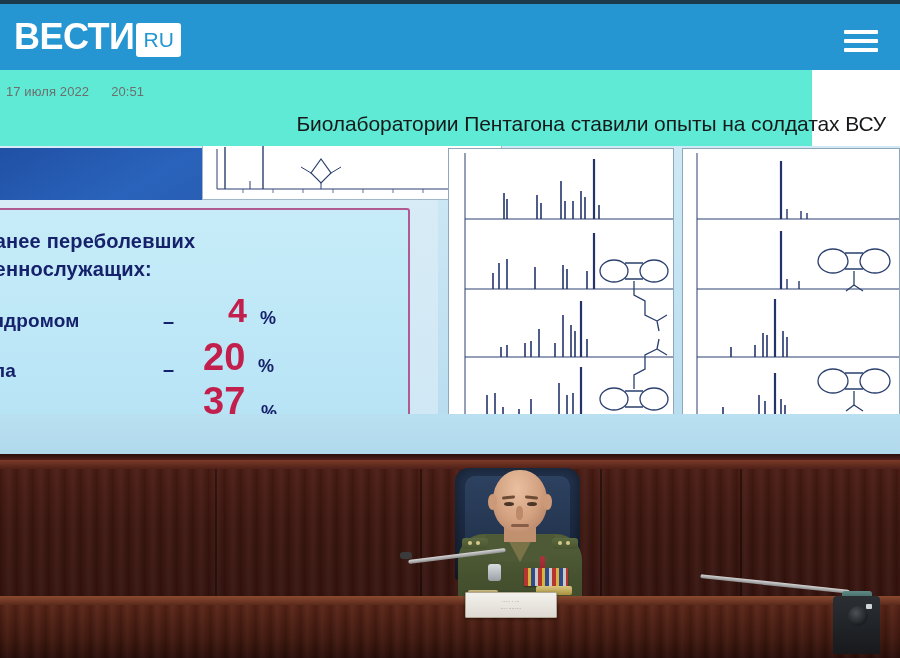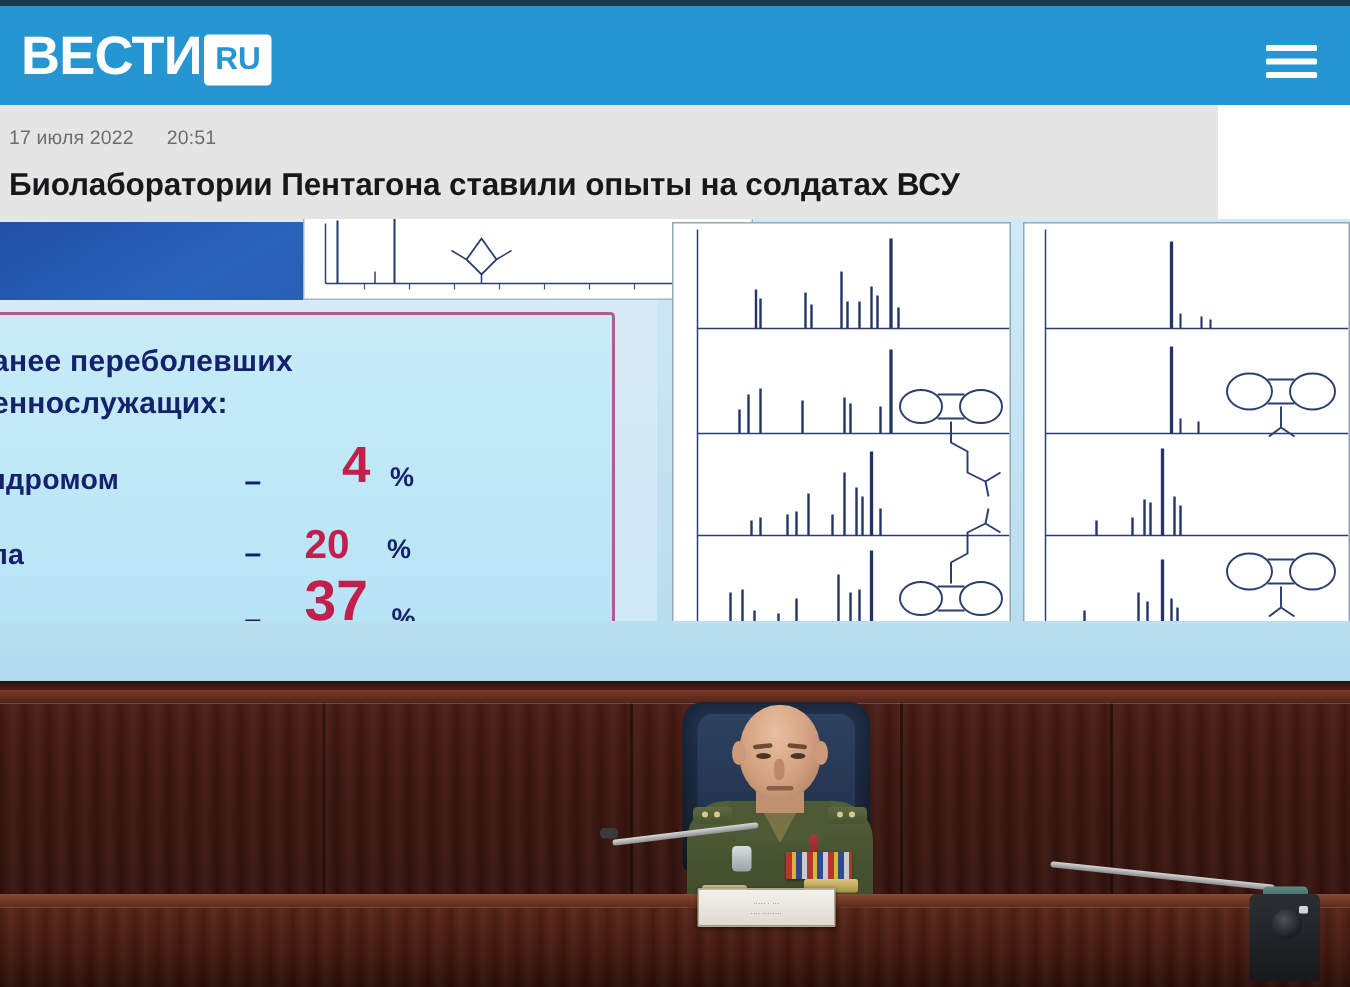--- a/index.html
+++ b/index.html
@@ -2,57 +2,57 @@
 <html><head>
 <meta charset="utf-8">
 <style>
   * { box-sizing: border-box; margin: 0; padding: 0; }
   html, body {
     width: 900px; height: 658px;
     background: #ffffff;
     font-family: "Liberation Sans", "DejaVu Sans", sans-serif;
     overflow: hidden;
   }
-  .page { position: relative; width: 812px; height: 658px; background:#e5e5e5; }
+  .page { position: relative; width: 812px; height: 658px; background:#5eead4; }
 
   
   .topstrip { position:absolute; top:0; left:0; width:900px; height:4px; background:#1b3a4b; }
   .header {
     position:absolute; top:4px; left:0; width:900px; height:66px;
     background:#2596d1;
   }
   .logo { position:absolute; left:14px; top:14px; display:flex; align-items:center; }
   .logo-vesti {
     color:#ffffff; font-size:36px; font-weight:bold; letter-spacing:-0.5px;
     font-family:"Liberation Sans", sans-serif; line-height:38px;
   }
   .logo-ru {
     margin-left:2px; border:3px solid #ffffff; border-radius:3px;
     color:#2596d1; background:#ffffff;
-    font-size:21px; font-weight:bold; line-height:21px;
+    font-size:21px; font-weight:normal; line-height:21px;
     padding:3px 4px 4px 4px; letter-spacing:0px;
     display:inline-block; position:relative; top:3px;
   }
   .logo-ru .ru-inner{ color:#2596d1; }
   .hamburger {
     position:absolute; right:22px; top:26px; width:34px; height:22px;
     display:flex; flex-direction:column; justify-content:space-between; cursor:pointer;
   }
   .hamburger span { display:block; height:4px; width:34px; background:#ffffff; border-radius:1px; }
 
   
   .meta {
     position:absolute; left:6px; top:84px;
     font-size:13px; color:#6e6e6e; letter-spacing:0.1px;
   }
   .meta .time { margin-left:22px; }
   .headline {
     position:absolute; left:6px; top:110px; width:880px;
-    font-size:21px; color:#16181a; font-weight:700;
-    letter-spacing:-0.1px; line-height:28px;
+    font-size:21px; color:#16181a; font-weight:400;
+    letter-spacing:-0.1px; line-height:28px;text-align:right;
   }
 
   
   .photo {
     position:absolute; left:0; top:146px; width:900px; height:512px;
     overflow:hidden; background:#b9dff0;
   }
 
   
   .screen {
@@ -88,21 +88,21 @@
   .sl-r2lab { left:-8px; top:150px; font-size:19px; }
   .dash { color:#16216b; font-weight:bold; font-size:20px; position:absolute; }
   .d1 { left:205px; top:100px; }
   .d2 { left:205px; top:148px; }
   .d3 { left:205px; top:192px; }
   .pct-num {
     position:absolute; color:#c21f4c; font-weight:bold;
     font-family:"Liberation Sans", sans-serif; line-height:1;
   }
   .n1 { left:270px; top:83px; font-size:34px; }
-  .n2 { left:245px; top:128px; font-size:27px;margin-top:12px; }
+  .n2 { left:245px; top:128px; font-size:38px; }
   .n3 { left:245px; top:172px; font-size:38px; }
   .pct-sym {
     position:absolute; color:#16216b; font-weight:bold; font-size:18px;
     font-family:"Liberation Sans", sans-serif;
   }
   .s1 { left:302px; top:98px; }
   .s2 { left:300px; top:146px; }
   .s3 { left:303px; top:192px; }
 
   

